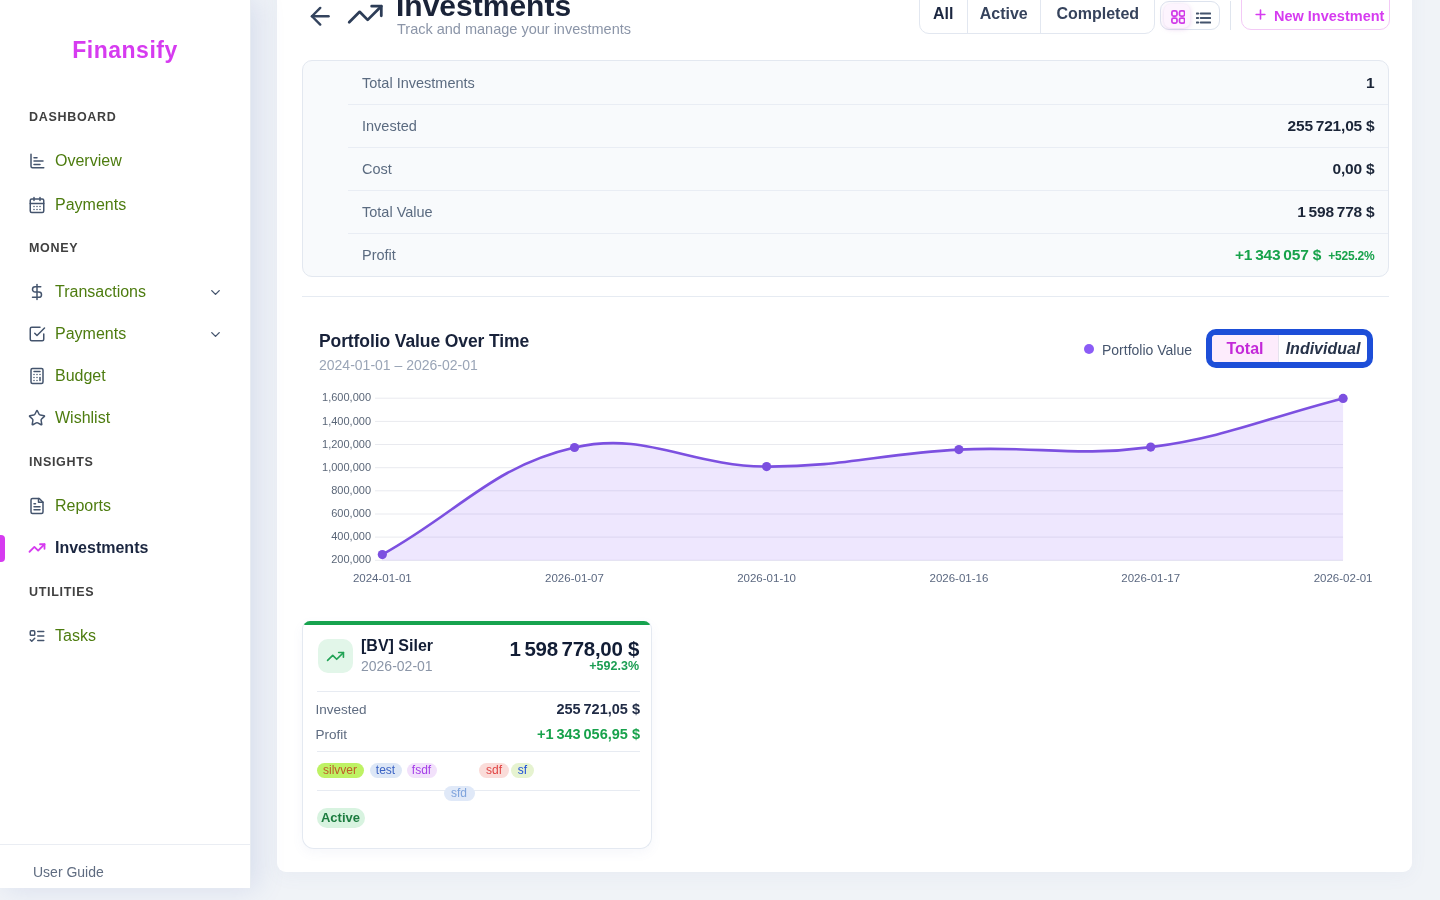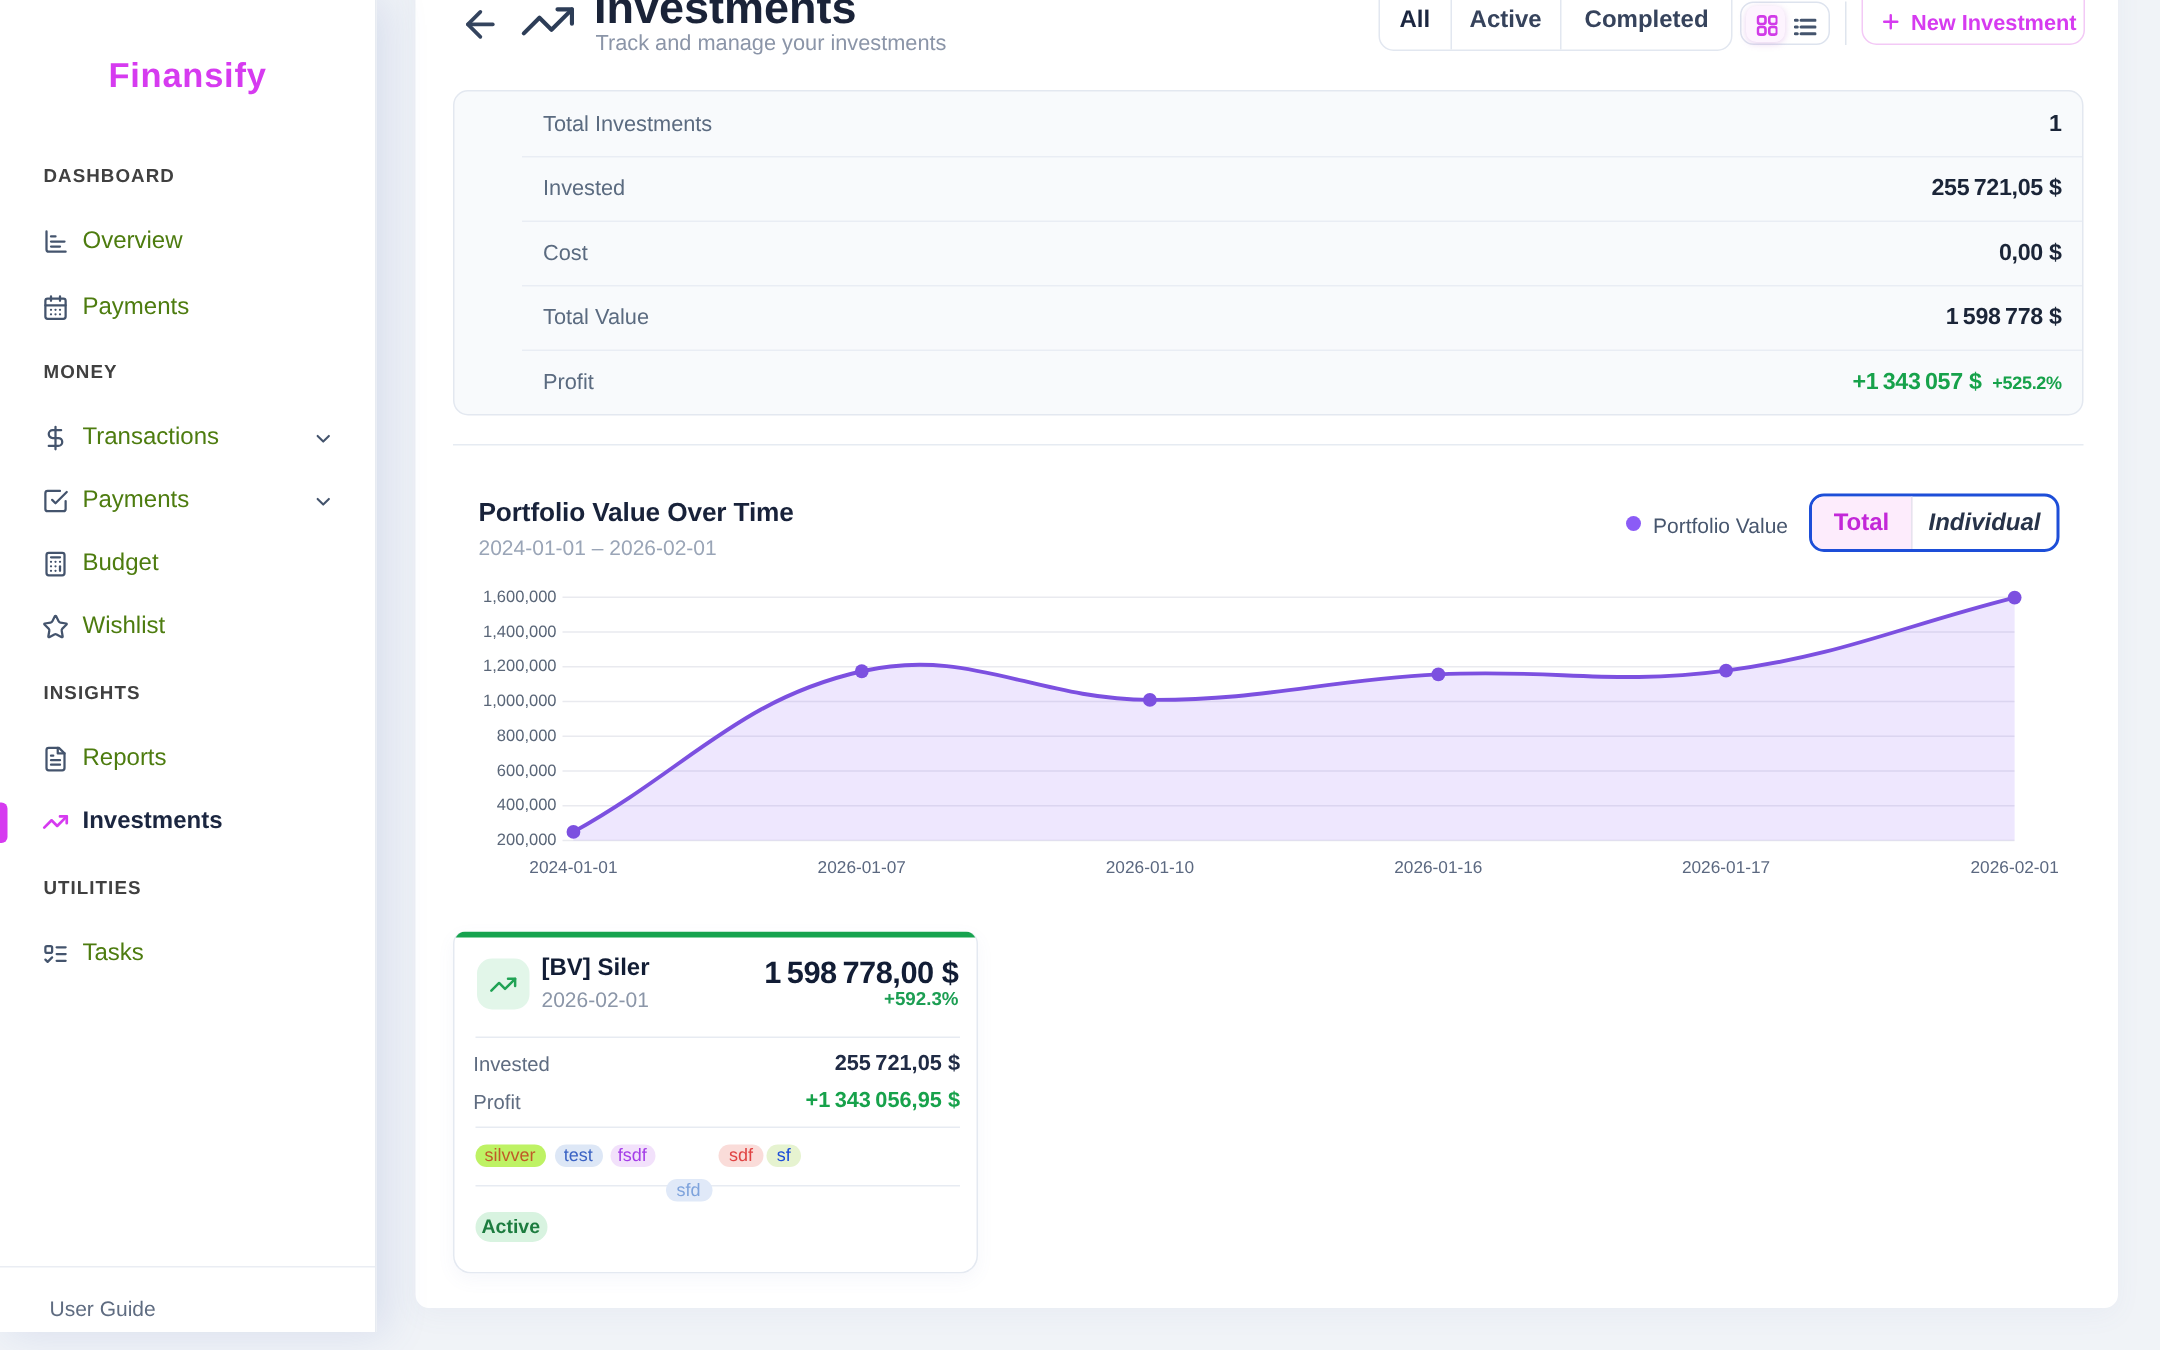--- a/index.html
+++ b/index.html
@@ -33,21 +33,21 @@
 .srow { position:relative; height:43px; }
 .srow + .srow { border-top:1px solid #e9edf4; }
 .srow .lb { position:absolute; left:14px; top:50%; transform:translateY(-50%); font-size:14.5px; color:#5b6b80; }
 .srow .vl { position:absolute; right:13.5px; top:50%; transform:translateY(-50%); font-size:15.5px; font-weight:bold; color:#1b2538; letter-spacing:-0.2px; }
 .green { color:#17a24b !important; }
 .chart-top { position:absolute; left:302px; top:296px; width:1087px; border-top:1px solid #e6ebf2; }
 .ch-title { position:absolute; left:319px; top:332.5px; font-size:17.5px; font-weight:bold; color:#18223a; line-height:1; letter-spacing:-0.1px;}
 .ch-dates { position:absolute; left:319px; top:357.5px; font-size:14px; color:#9aa5b7; line-height:1; }
 .legend-dot { position:absolute; left:1084px; top:344px; width:10px; height:10px; border-radius:50%; background:#8b5cf6; }
 .legend-tx { position:absolute; left:1102px; top:342.5px; font-size:14px; color:#47566e; line-height:1; }
-.tgl2 { position:absolute; left:1206px; top:329px; width:167px; height:39px; border:2px solid #1d4ed8; border-radius:10px; background:#fff; display:flex; overflow:hidden; }
+.tgl2 { position:absolute; left:1206px; top:329px; width:167px; height:39px; border:6px solid #1d4ed8; border-radius:10px; background:#fff; display:flex; overflow:hidden; }
 .tgl2 .t1 { width:67px; background:#fdecfc; color:#c328d8; font-weight:bold; font-size:16px; display:flex; align-items:center; justify-content:center; border-right:1px solid #e6e3ee;}
 .tgl2 .t2 { flex:1; color:#273349; font-weight:600; font-size:16px; display:flex; align-items:center; justify-content:center;font-style:italic; }
 .card { position:absolute; left:302px; top:620.5px; width:350px; height:228.5px; background:#fff; border:1px solid #e4e9f1; border-radius:8px 8px 12px 12px; border-top:none; box-shadow:0 4px 12px rgba(100,116,180,0.06); overflow:hidden; }
 .card-green { position:absolute; left:0; top:0; width:100%; height:4px; background:#17a34f; border-radius:8px 8px 0 0; }
 .card .ictile { position:absolute; left:14.5px; top:18.5px; width:35px; height:34px; background:#e2f6e9; border-radius:10px; }
 .card .nm { position:absolute; left:58px; top:17px; font-size:16px; font-weight:bold; color:#121d35; line-height:1; }
 .card .dt { position:absolute; left:58px; top:38.1px; font-size:14px; color:#8b96a8; line-height:1; }
 .card .bigval { position:absolute; right:12px; top:18.6px; font-size:20.5px; font-weight:bold; color:#121d35; line-height:1; letter-spacing:-0.3px; }
 .card .pct { position:absolute; right:12px; top:39.5px; font-size:12.5px; font-weight:600; color:#1c9e53; line-height:1; }
 .card .dv { position:absolute; left:14px; right:11px; border-top:1px solid #e7ebf2; }

